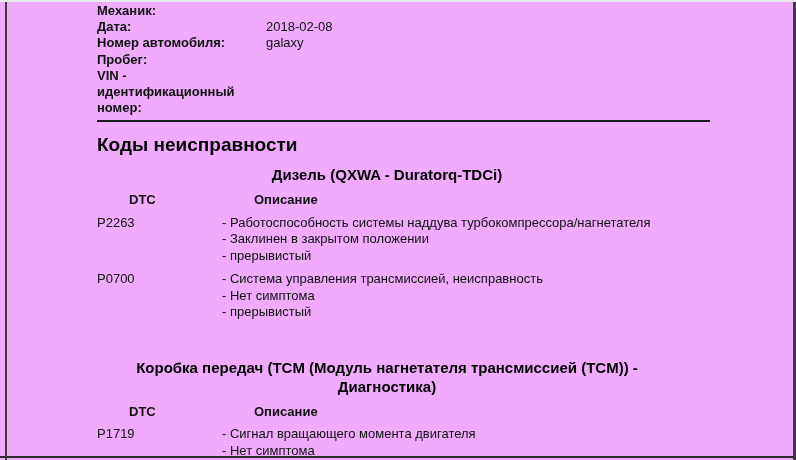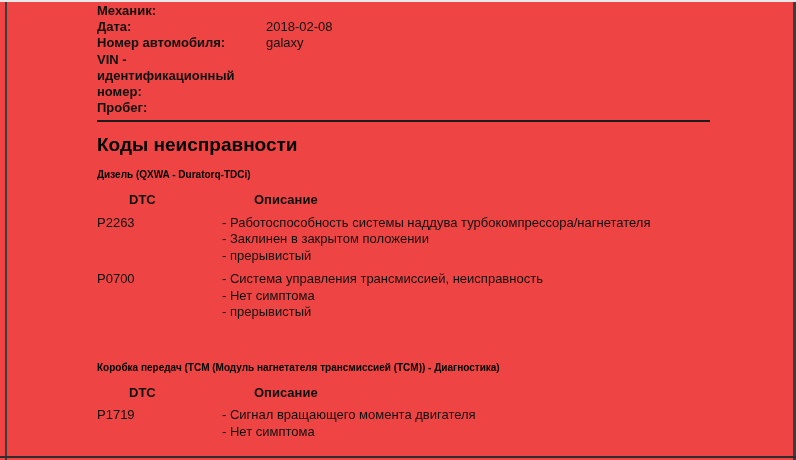--- a/index.html
+++ b/index.html
@@ -5,21 +5,21 @@
   * { margin: 0; padding: 0; box-sizing: border-box; }
   html, body { background: #ffffff; }
   body {
     font-family: "Liberation Sans", "DejaVu Sans", sans-serif;
     color: #111111;
   }
   .frame {
     position: relative;
     width: 796px;
     height: 460px;
-    background: #ef4444;
+    background: #f0abfc;
     overflow: hidden;
   }
   
   .top-strip   { position: absolute; top: 0; left: 0; width: 796px; height: 2px; background: #e8e8e8; }
   .left-border { position: absolute; top: 2px; left: 5px; width: 2px; height: 458px; background: #3d3d3d; }
   .right-border{ position: absolute; top: 2px; right: 0; width: 3px; height: 458px; background: #3d3d3d; }
   .bottom-border{ position: absolute; top: 456px; left: 0; width: 796px; height: 2px; background: #2e2e2e; }
 
   .content {
     position: absolute;
@@ -43,26 +43,27 @@
   }
 
   h1.doc-title {
     font-size: 19px;
     font-weight: bold;
     line-height: 23px;
     margin-top: 11px;
     color: #000000;
   }
   h2.section-heading {
-    font-size: 10px;
+    font-size: 15px;
     font-weight: bold;
     line-height: 19px;
     margin-top: 9px;
     max-width: 580px;
     color: #000000;
+    text-align: center;
   }
   .section-2 h2.section-heading { margin-top: 37px; }
 
   .dtc-table { font-size: 13px; line-height: 16.5px; margin-top: 8px; }
   .dtc-head {
     display: grid;
     grid-template-columns: 125px 1fr;
     font-weight: bold;
     margin-bottom: 6px;
     padding-left: 32px;
@@ -93,25 +94,25 @@
       </div>
       <div class="field-row">
         <div class="field-label">Дата:</div>
         <div class="field-value">2018-02-08</div>
       </div>
       <div class="field-row">
         <div class="field-label">Номер автомобиля:</div>
         <div class="field-value">galaxy</div>
       </div>
       <div class="field-row">
-        <div class="field-label narrow">VIN - идентификационный номер:</div>
+        <div class="field-label">Пробег:</div>
         <div class="field-value"></div>
       </div>
       <div class="field-row">
-        <div class="field-label">Пробег:</div>
+        <div class="field-label narrow">VIN - идентификационный номер:</div>
         <div class="field-value"></div>
       </div>
     </div>
 
     <hr class="rule">
 
     <h1 class="doc-title">Коды неисправности</h1>
 
     <div class="section section-1">
       <h2 class="section-heading">Дизель (QXWA - Duratorq-TDCi)</h2>

